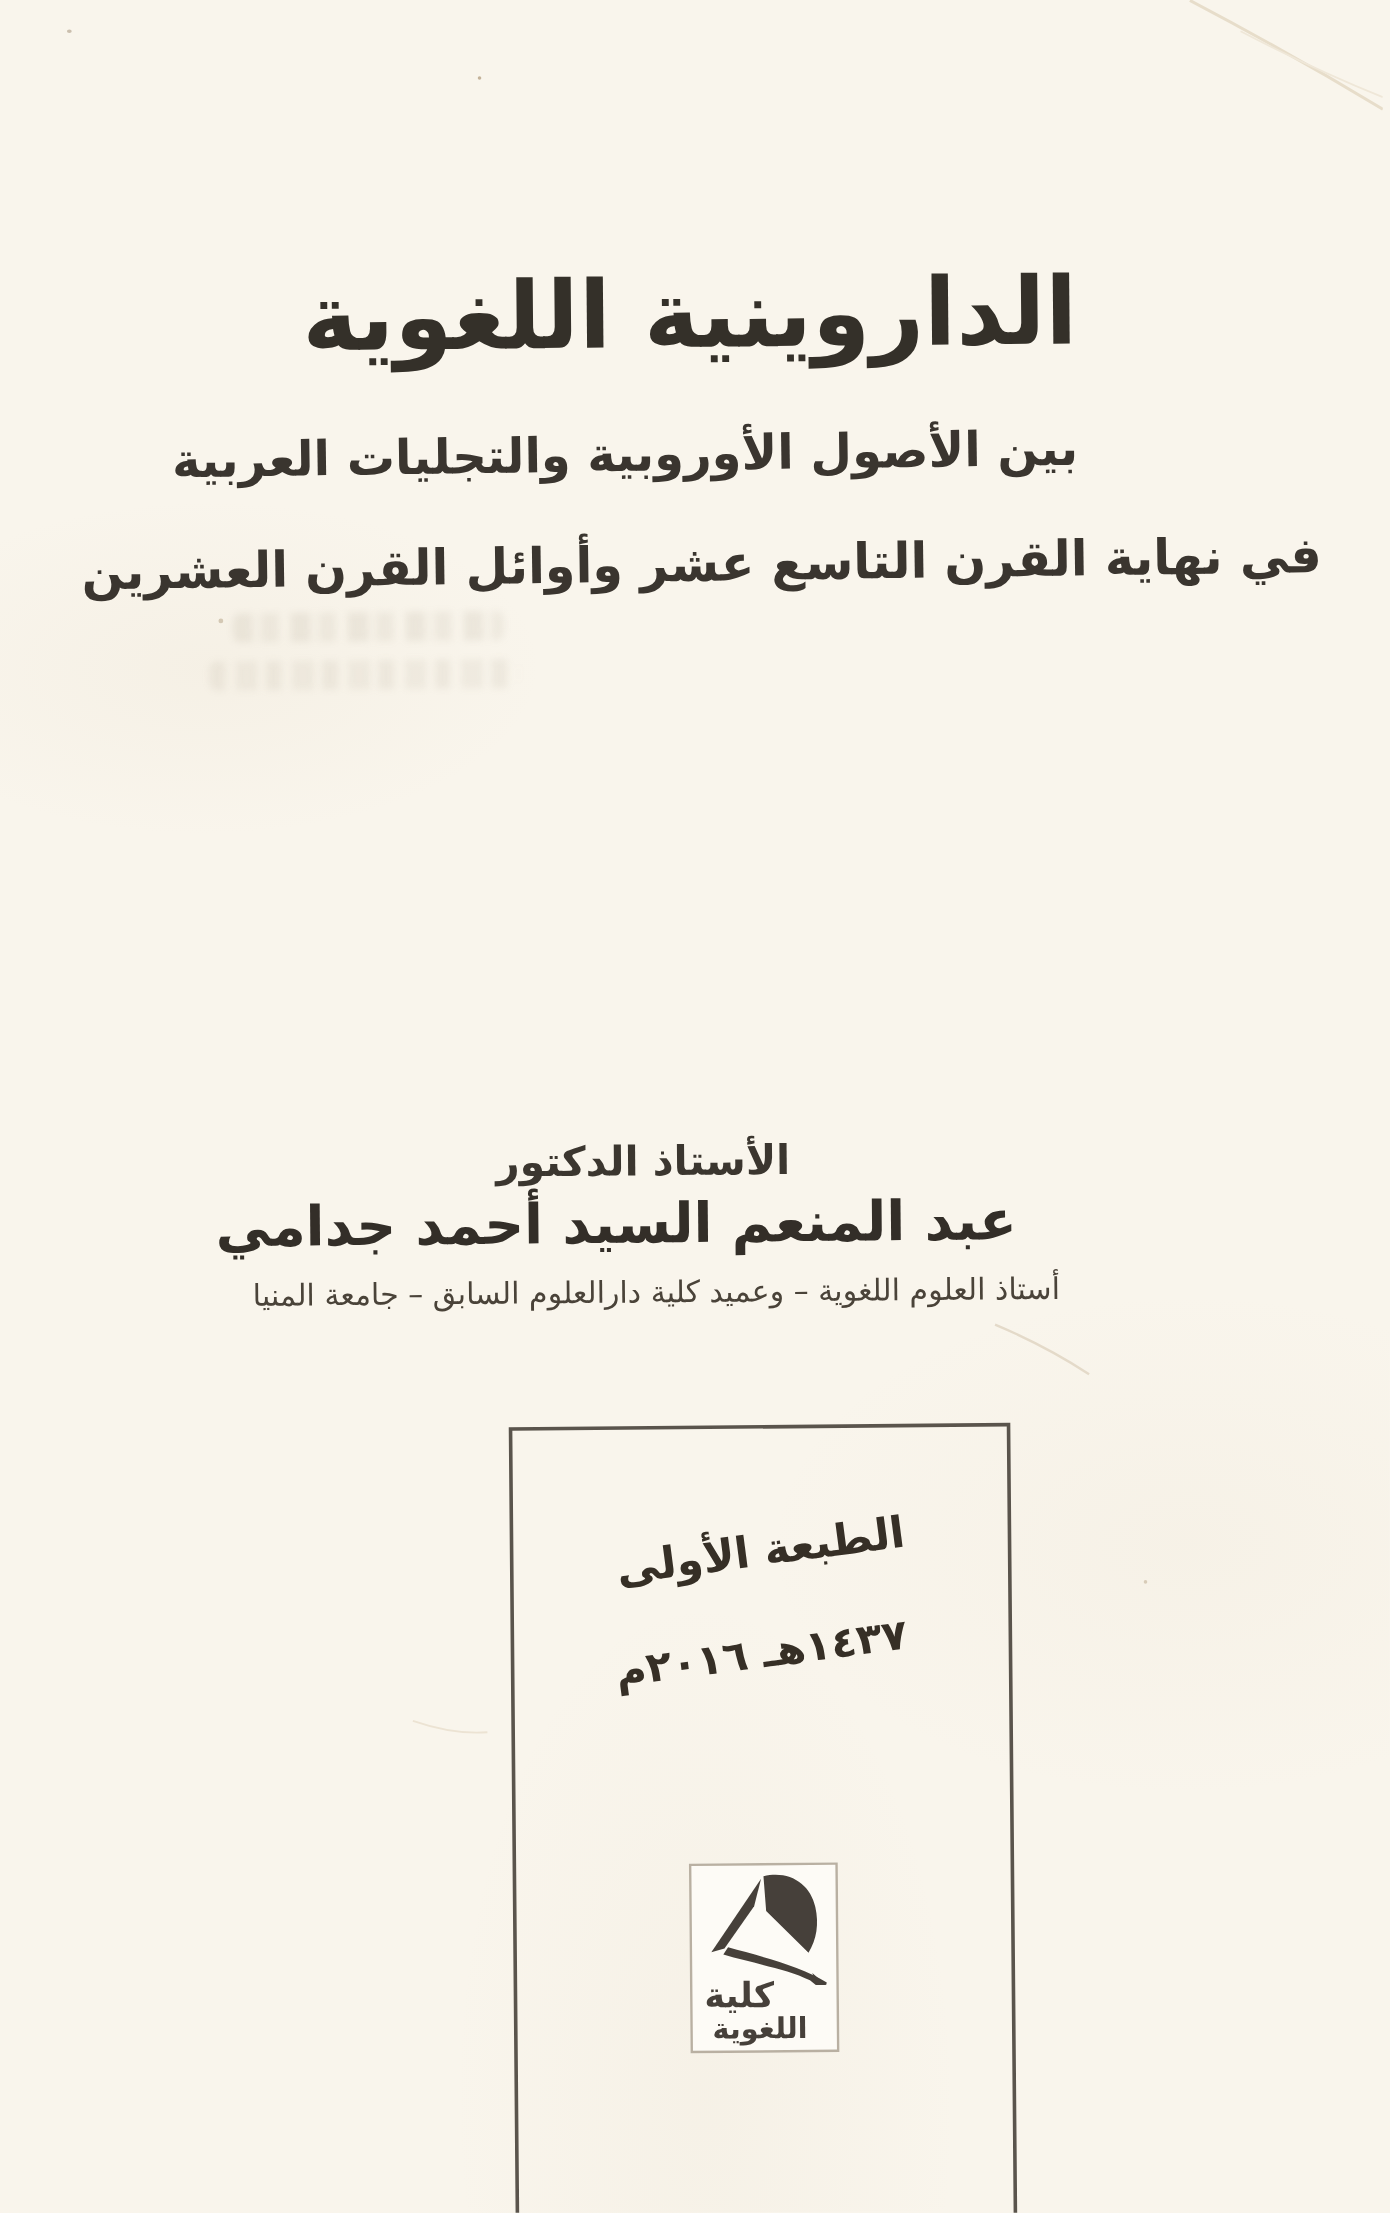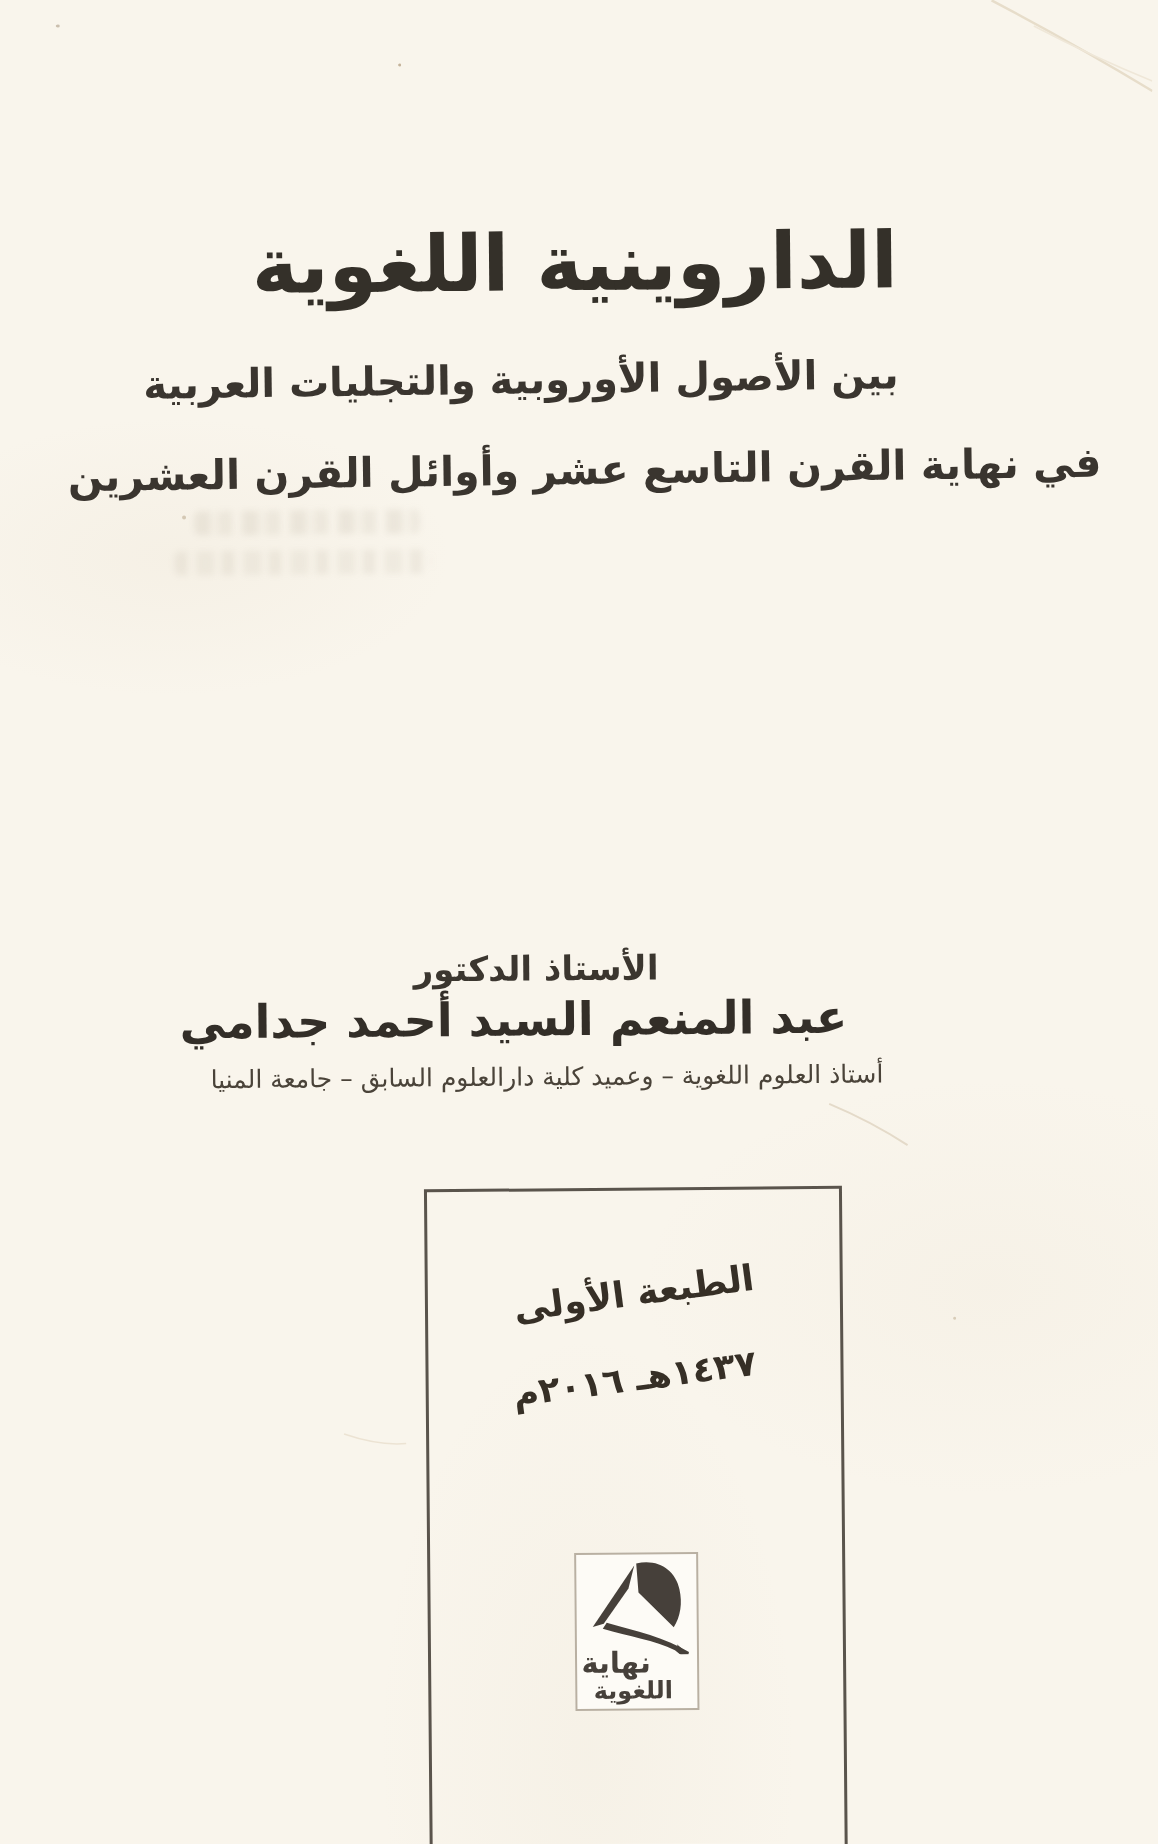--- a/index.html
+++ b/index.html
@@ -177,19 +177,19 @@
                  C 106 47 104 60 97 71
                  L 62 36 Z" fill="#46403a"></path>
 
         <path d="M26 72
                  C 52 80 78 84 98 94
                  L 110 104 L 112 96
                  C 90 82 58 74 30 66 Z" fill="#46403a"></path>
 
         <path d="M100 88 L118 104 L106 106 Z" fill="#46403a"></path>
       </svg>
-      <div class="logo-text-top">نهاية</div>
+      <div class="logo-text-top">كلية</div>
       <div class="logo-text-bottom">اللغوية</div>
     </div>
 
   </div>
 
 </div>
 
 </body></html>

